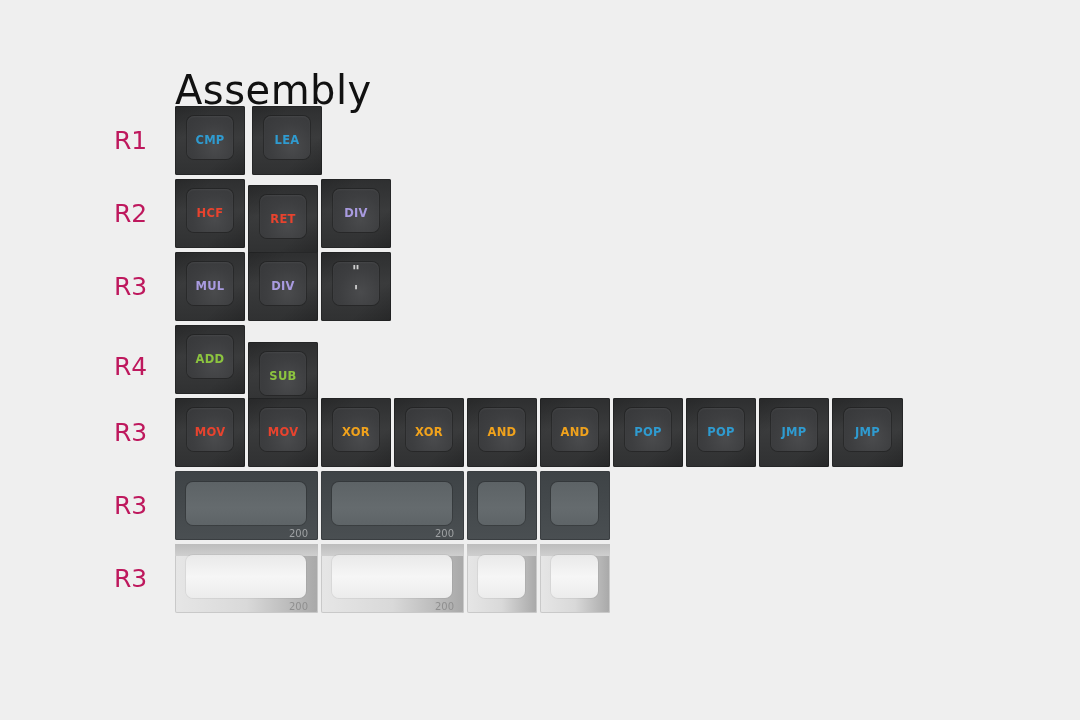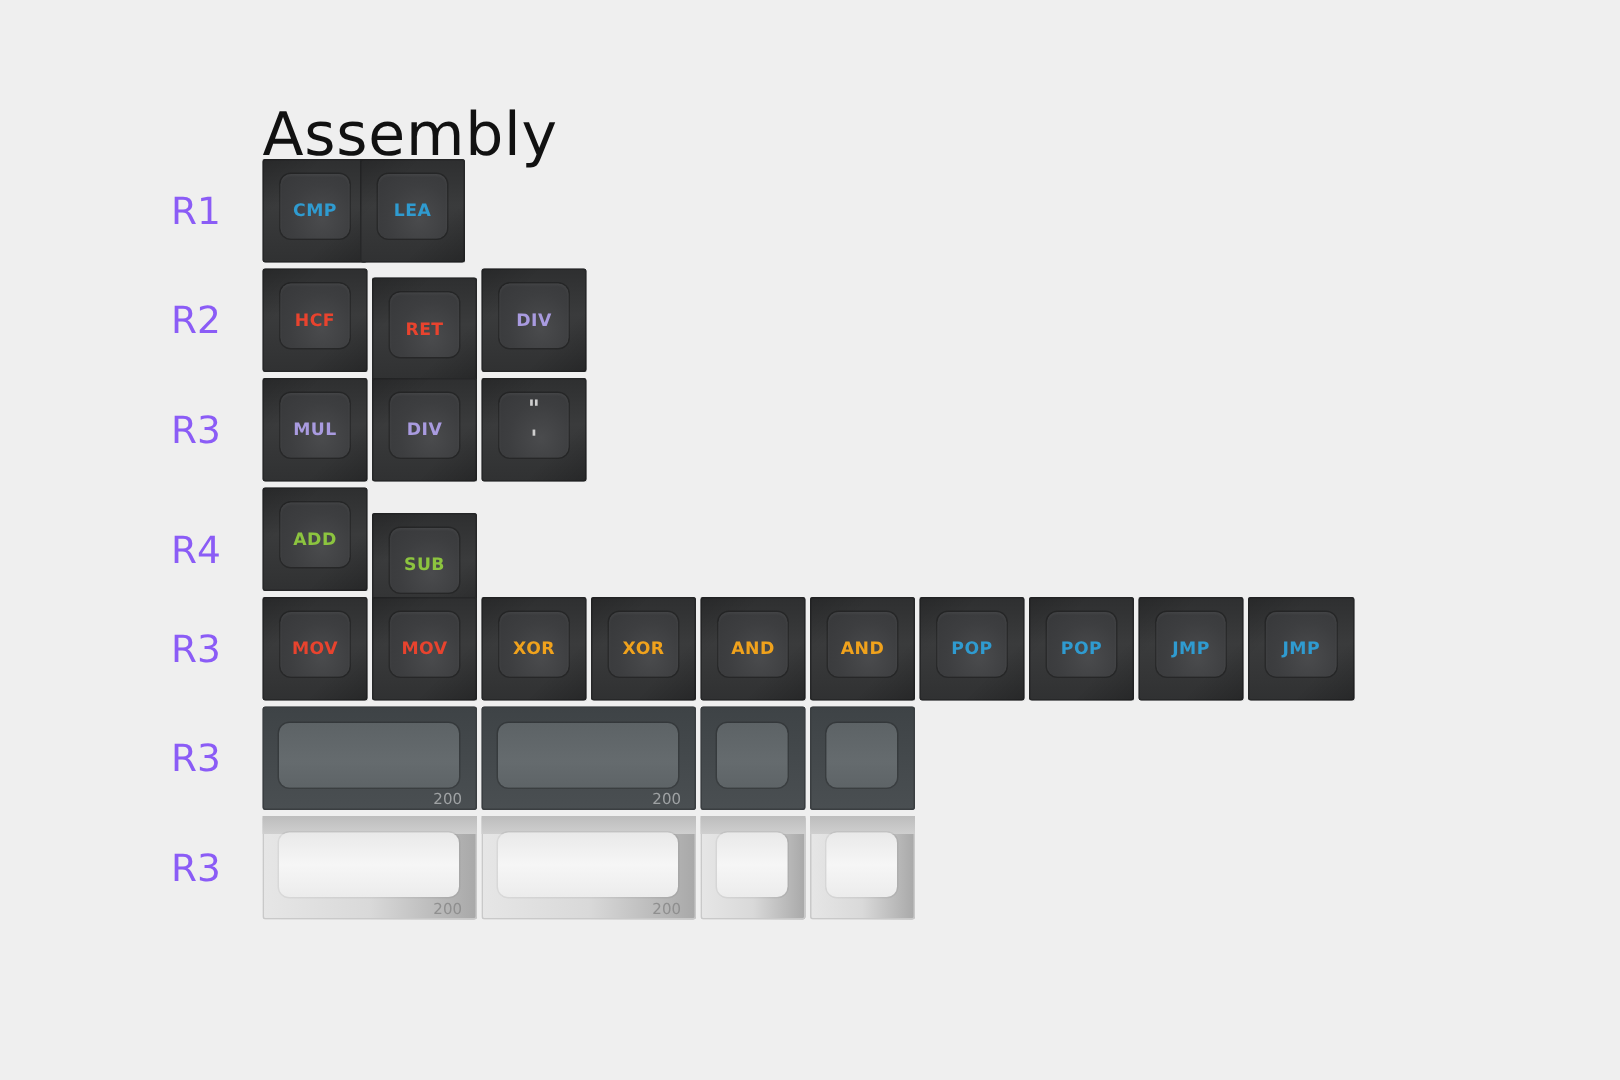--- a/index.html
+++ b/index.html
@@ -8,21 +8,21 @@
     position: relative; overflow: hidden;
     font-family: "DejaVu Sans", sans-serif;
   }
   .title {
     position: absolute; left: 175px; top: 38px;
     font-family: "DejaVu Sans", sans-serif; font-weight: normal;
     font-size: 40px; color: #111; letter-spacing: 0.5px; margin-top: 29px;
   }
   .row-label {
     position: absolute; left: 114px; width: 50px;
-    font-size: 25px; color: #8b5cf6; line-height: 30px;
+    font-size: 25px; color: #be185d; line-height: 30px;
   }
   .key {
     position: absolute; box-sizing: border-box; height: 69px;
     border-radius: 2px;
   }
   .key.dark {
     background: linear-gradient(180deg, #2e2f30 0%, #3a3b3c 45%, #303132 100%);
     box-shadow: inset 0 0 0 1px #262728;
   }
   .key.dark::before {
@@ -86,21 +86,21 @@
 <div class="row-label" style="top:272px">R3</div>
 <div class="row-label" style="top:352px">R4</div>
 <div class="row-label" style="top:418px">R3</div>
 <div class="row-label" style="top:491px">R3</div>
 <div class="row-label" style="top:564px">R3</div>
 
 <div class="key dark" style="left:175px;top:106px;width:70px">
   <div class="top"></div>
   <div class="legend" style="color:#2f9bd0">CMP</div>
 </div>
-<div class="key dark" style="left:240px;top:106px;width:70px">
+<div class="key dark" style="left:252px;top:106px;width:70px">
   <div class="top"></div>
   <div class="legend" style="color:#2f9bd0">LEA</div>
 </div>
 
 <div class="key dark" style="left:175px;top:179px;width:70px">
   <div class="top"></div>
   <div class="legend" style="color:#e8432e">HCF</div>
 </div>
 <div class="key dark" style="left:248px;top:185px;width:70px">
   <div class="top"></div>

